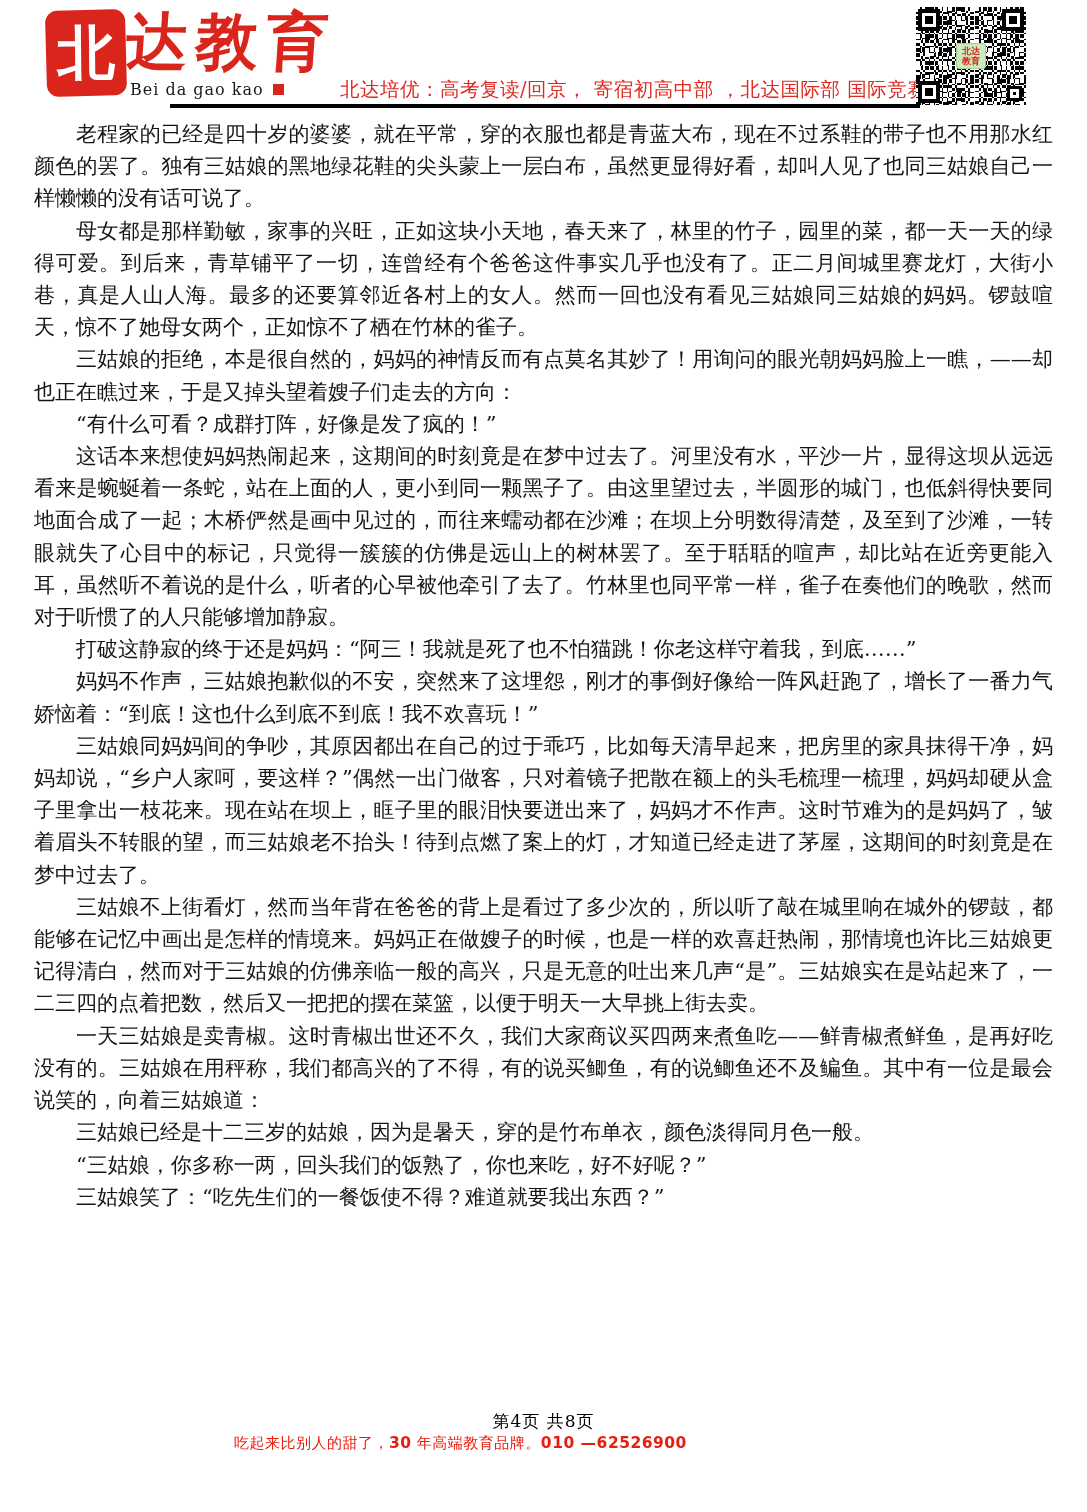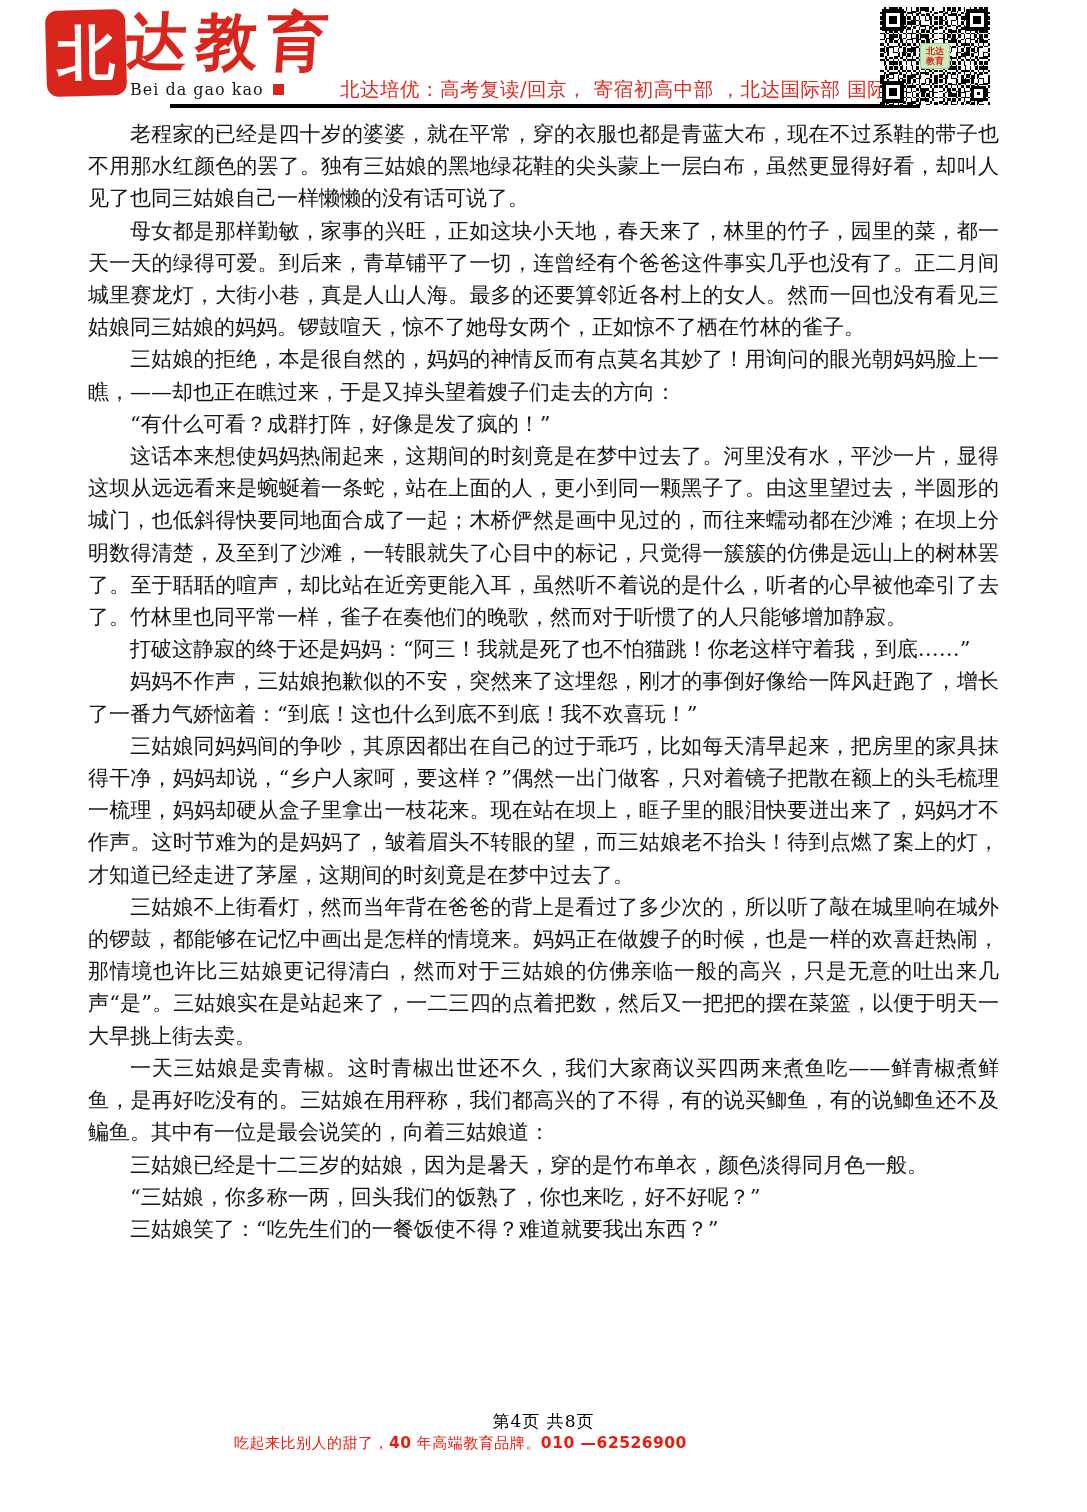--- a/index.html
+++ b/index.html
@@ -33,21 +33,21 @@
     letter-spacing:1px; white-space:nowrap;
   }
   .red-square { display:inline-block; width:11px; height:11px; background:#d9251c; margin-left:9px; }
   .slogan {
     position:absolute; left:340px; top:76px; white-space:nowrap;
     font-size:19.5px; color:#dd2a20; letter-spacing:0.5px;
   }
   .header-rule { position:absolute; left:170px; top:104px; width:750px; height:4px; background:#000; }
 
   
-  .qr { position:absolute; left:880px; top:7px; width:110px; height:98px; background:#fdba74; isolation:isolate; }
+  .qr { position:absolute; left:916px; top:7px; width:110px; height:98px; background:#fdba74; isolation:isolate; }
   .qr-noise { position:absolute; inset:0;
     background:conic-gradient(#000 25%, #fff 0 50%, #000 0 75%, #fff 0);
     background-size:9px 9px; }
   .qr-noise::after { content:""; position:absolute; inset:0;
     background:conic-gradient(#fff 25%, #000 0 50%, #fff 0 75%, #000 0);
     background-size:13px 13px; mix-blend-mode:difference; }
   .qr-finder { position:absolute; width:22px; height:22px; border:4px solid #000; background:#fff; box-sizing:border-box; }
   .qr-finder::after { content:""; position:absolute; inset:3px; background:#000; }
   .qr-finder.tl { left:2px; top:2px; }
   .qr-finder.tr { right:2px; top:2px; }
@@ -56,21 +56,21 @@
   .qr-label {
     position:absolute; left:50%; top:50%; transform:translate(-50%,-50%);
     background:#cdeabf; border:1px solid #9fce8f; border-radius:3px;
     padding:2px 5px; text-align:center; color:#d9251c;
     font-size:9px; line-height:10px; font-weight:bold; white-space:nowrap;
   }
 
   
   .doc-body {
     position:absolute; left:0; top:118px; width:1087px;
-    padding:0 88px; box-sizing:border-box;
+    padding:0 34px; box-sizing:border-box;
     font-size:21px; line-height:32.2px; text-align:justify;
     color:#151515;
   }
   .doc-body p { margin:0; text-indent:2em; }
 
   
   .footer { position:absolute; left:0; top:1374px; width:1087px; }
   .page-number { text-align:center; font-size:17px; color:#000; letter-spacing:1px;margin-top:36px; }
   .footer-contact {
     margin-top:1px; padding-left:234px; text-align:left;
@@ -125,17 +125,17 @@
     <p>三姑娘不上街看灯，然而当年背在爸爸的背上是看过了多少次的，所以听了敲在城里响在城外的锣鼓，都能够在记忆中画出是怎样的情境来。妈妈正在做嫂子的时候，也是一样的欢喜赶热闹，那情境也许比三姑娘更记得清白，然而对于三姑娘的仿佛亲临一般的高兴，只是无意的吐出来几声“是”。三姑娘实在是站起来了，一二三四的点着把数，然后又一把把的摆在菜篮，以便于明天一大早挑上街去卖。</p>
     <p>一天三姑娘是卖青椒。这时青椒出世还不久，我们大家商议买四两来煮鱼吃——鲜青椒煮鲜鱼，是再好吃没有的。三姑娘在用秤称，我们都高兴的了不得，有的说买鲫鱼，有的说鲫鱼还不及鳊鱼。其中有一位是最会说笑的，向着三姑娘道：</p>
     <p>三姑娘已经是十二三岁的姑娘，因为是暑天，穿的是竹布单衣，颜色淡得同月色一般。</p>
     <p>“三姑娘，你多称一两，回头我们的饭熟了，你也来吃，好不好呢？”</p>
     <p>三姑娘笑了：“吃先生们的一餐饭使不得？难道就要我出东西？”</p>
   </div>
 
   <div class="footer">
     <div class="page-number">第4页  共8页</div>
     <div class="footer-contact">
-      <span>吃起来比别人的甜了，</span><b>40</b><span> 年高端教育品牌。</span><b>010 —62526900</b>
+      <span>吃起来比别人的甜了，</span><b>30</b><span> 年高端教育品牌。</span><b>010 —62526900</b>
     </div>
   </div>
 
 </div>
 
 </body></html>

